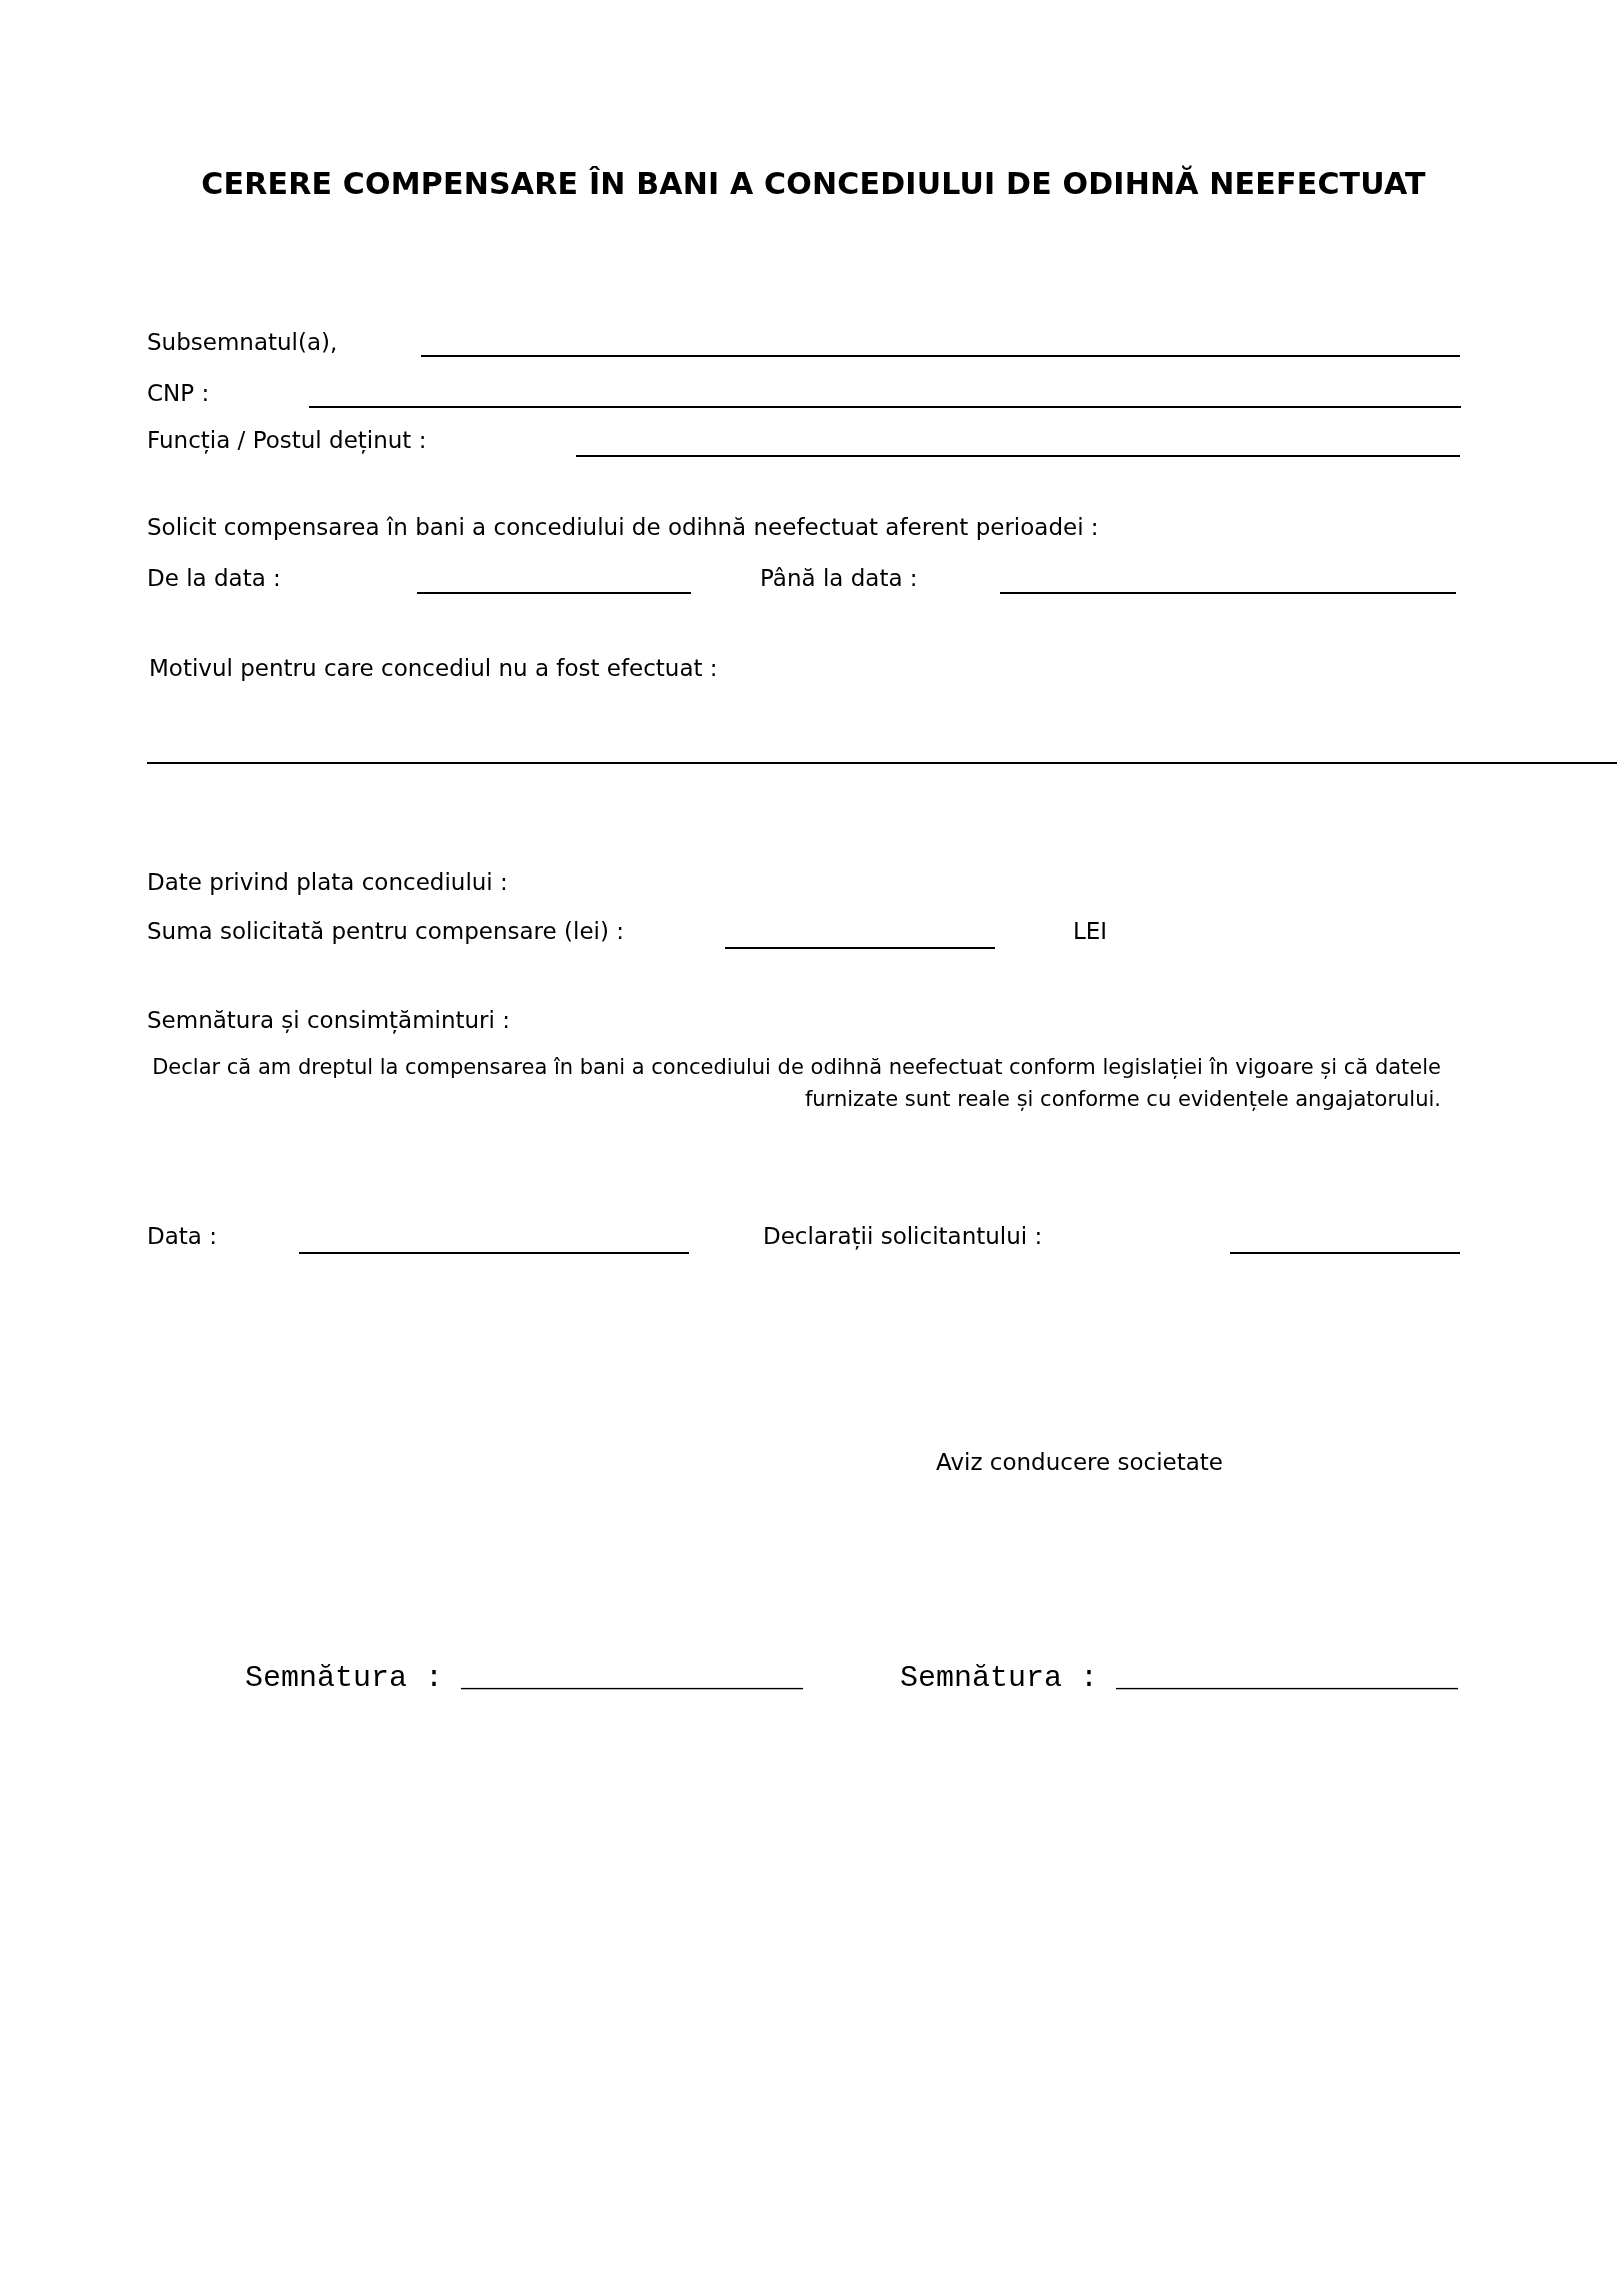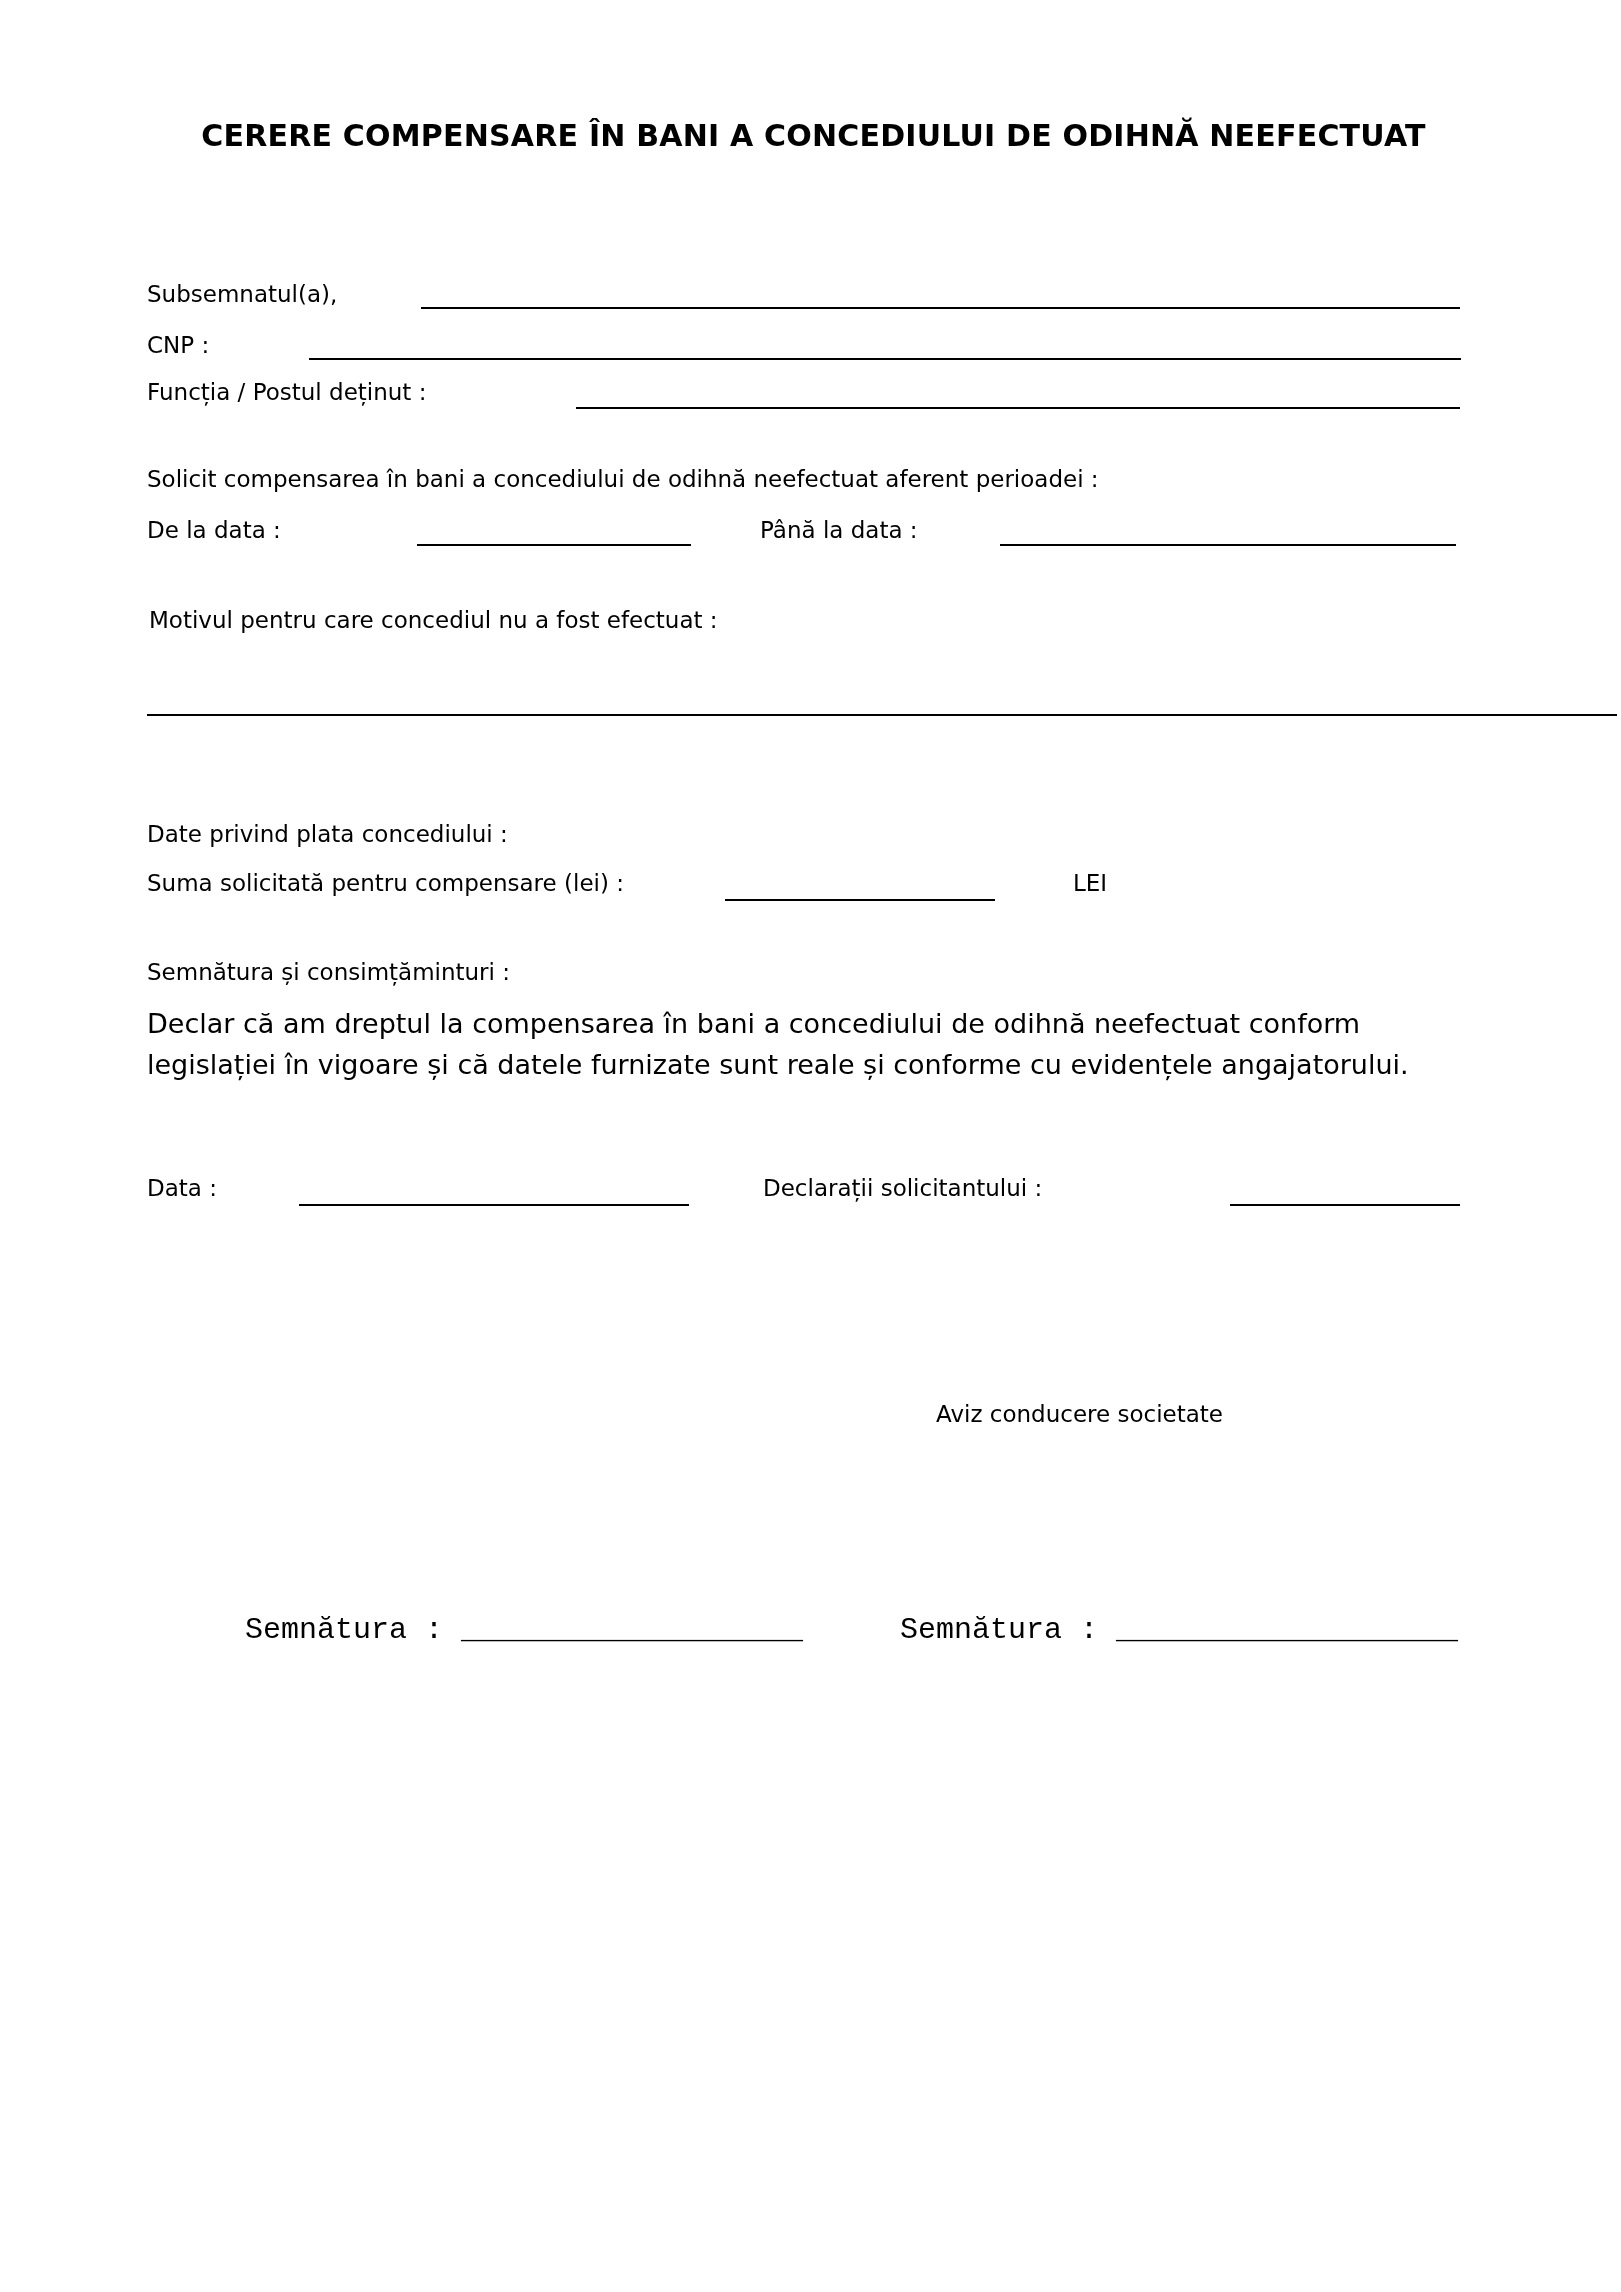--- a/index.html
+++ b/index.html
@@ -14,20 +14,21 @@
     color: #000000;
     position: relative;
     overflow: hidden;
   }
   .page {
     position: relative;
     width: 1621px;
     height: 1813px;
     padding: 0;
     box-sizing: border-box;
+    margin-top: 48px;
   }
 
   
   .title {
     position: absolute;
     left: 147px;
     top: 116px;
     width: 1333px;
     text-align: center;
     font-size: 30px;
@@ -51,23 +52,24 @@
     font-weight: normal;
   }
   .rule-block {
     position: absolute;
     border-bottom: 2.2px solid #000;
     height: 0;
   }
 
   .para {
     position: absolute;
-    font-size: 27px;
+    font-size: 21px;
     line-height: 1.5;
     width: 1294px;
+    text-align: right;
   }
 
   .sig-line {
     font-size: 30px;
     font-family: Liberation Mono, monospace;
   }
 </style>
 </head>
 <body>
 

